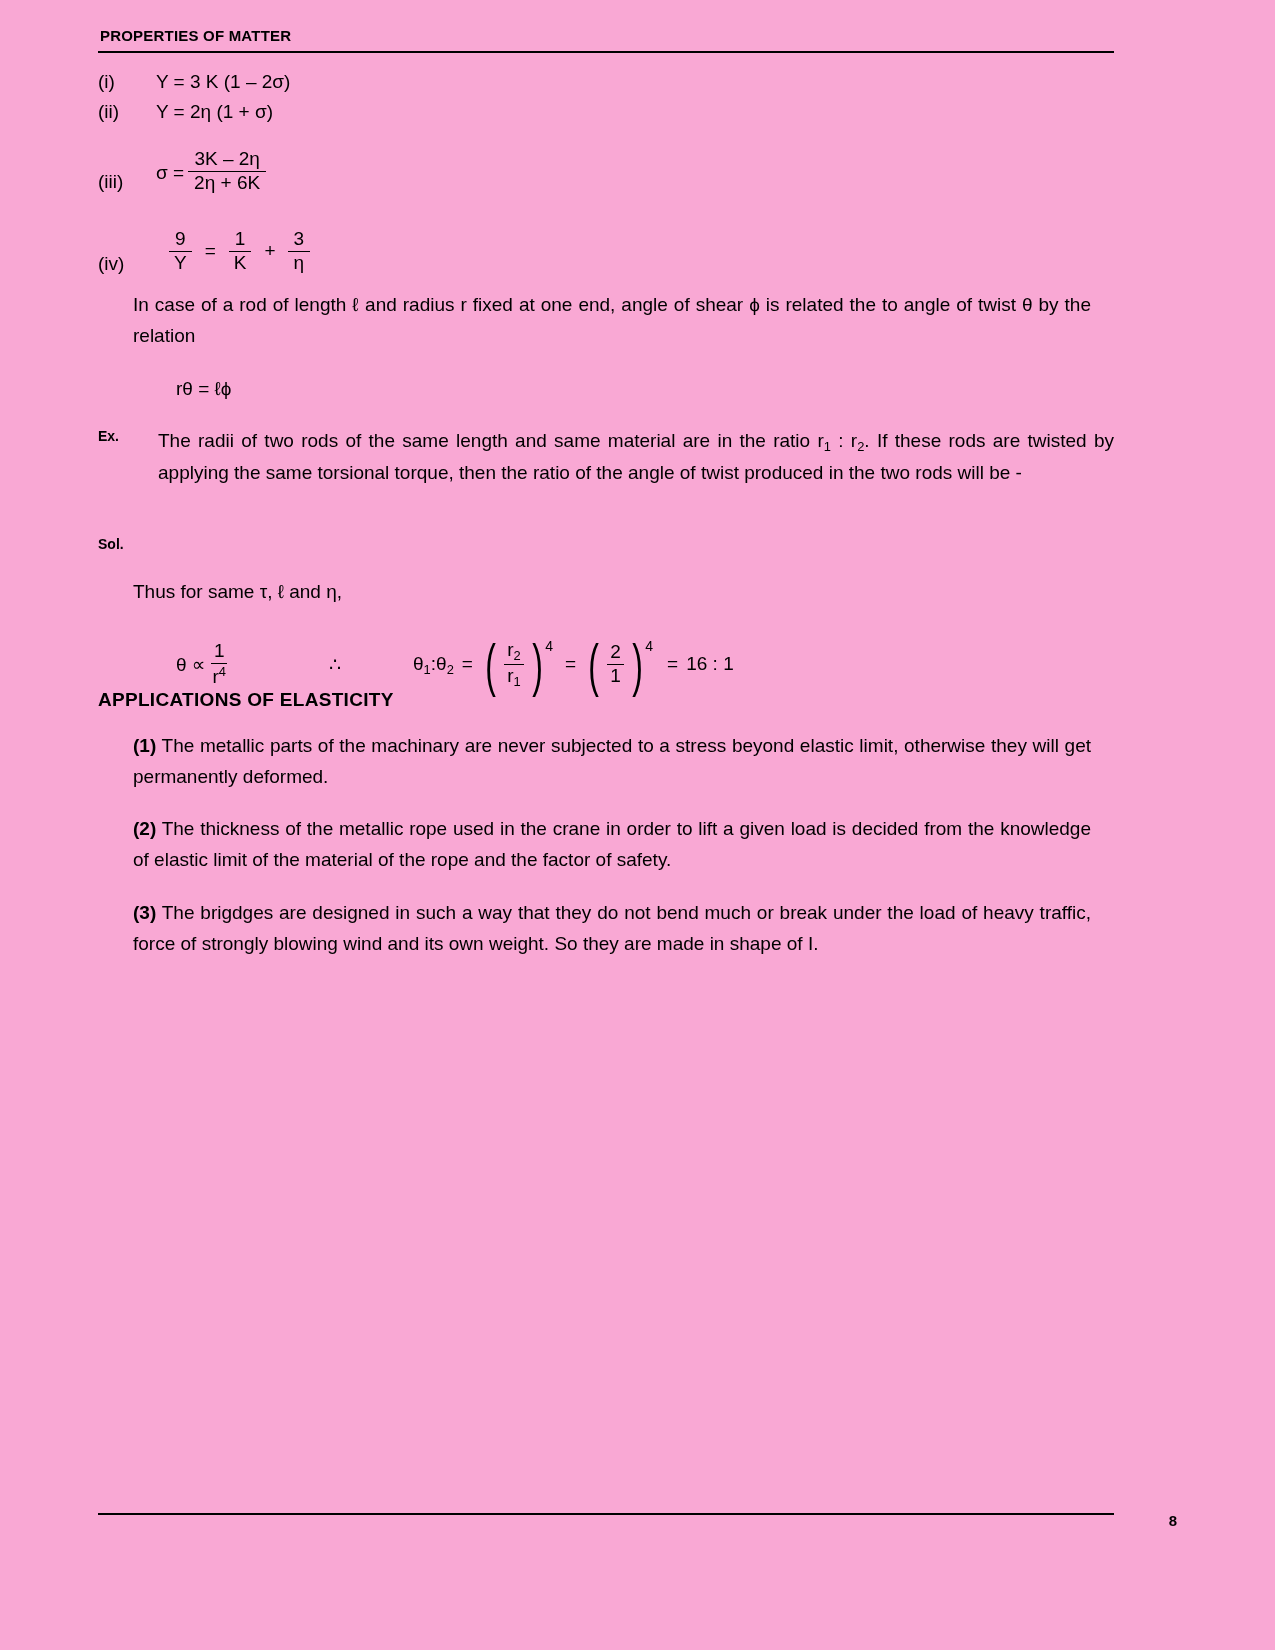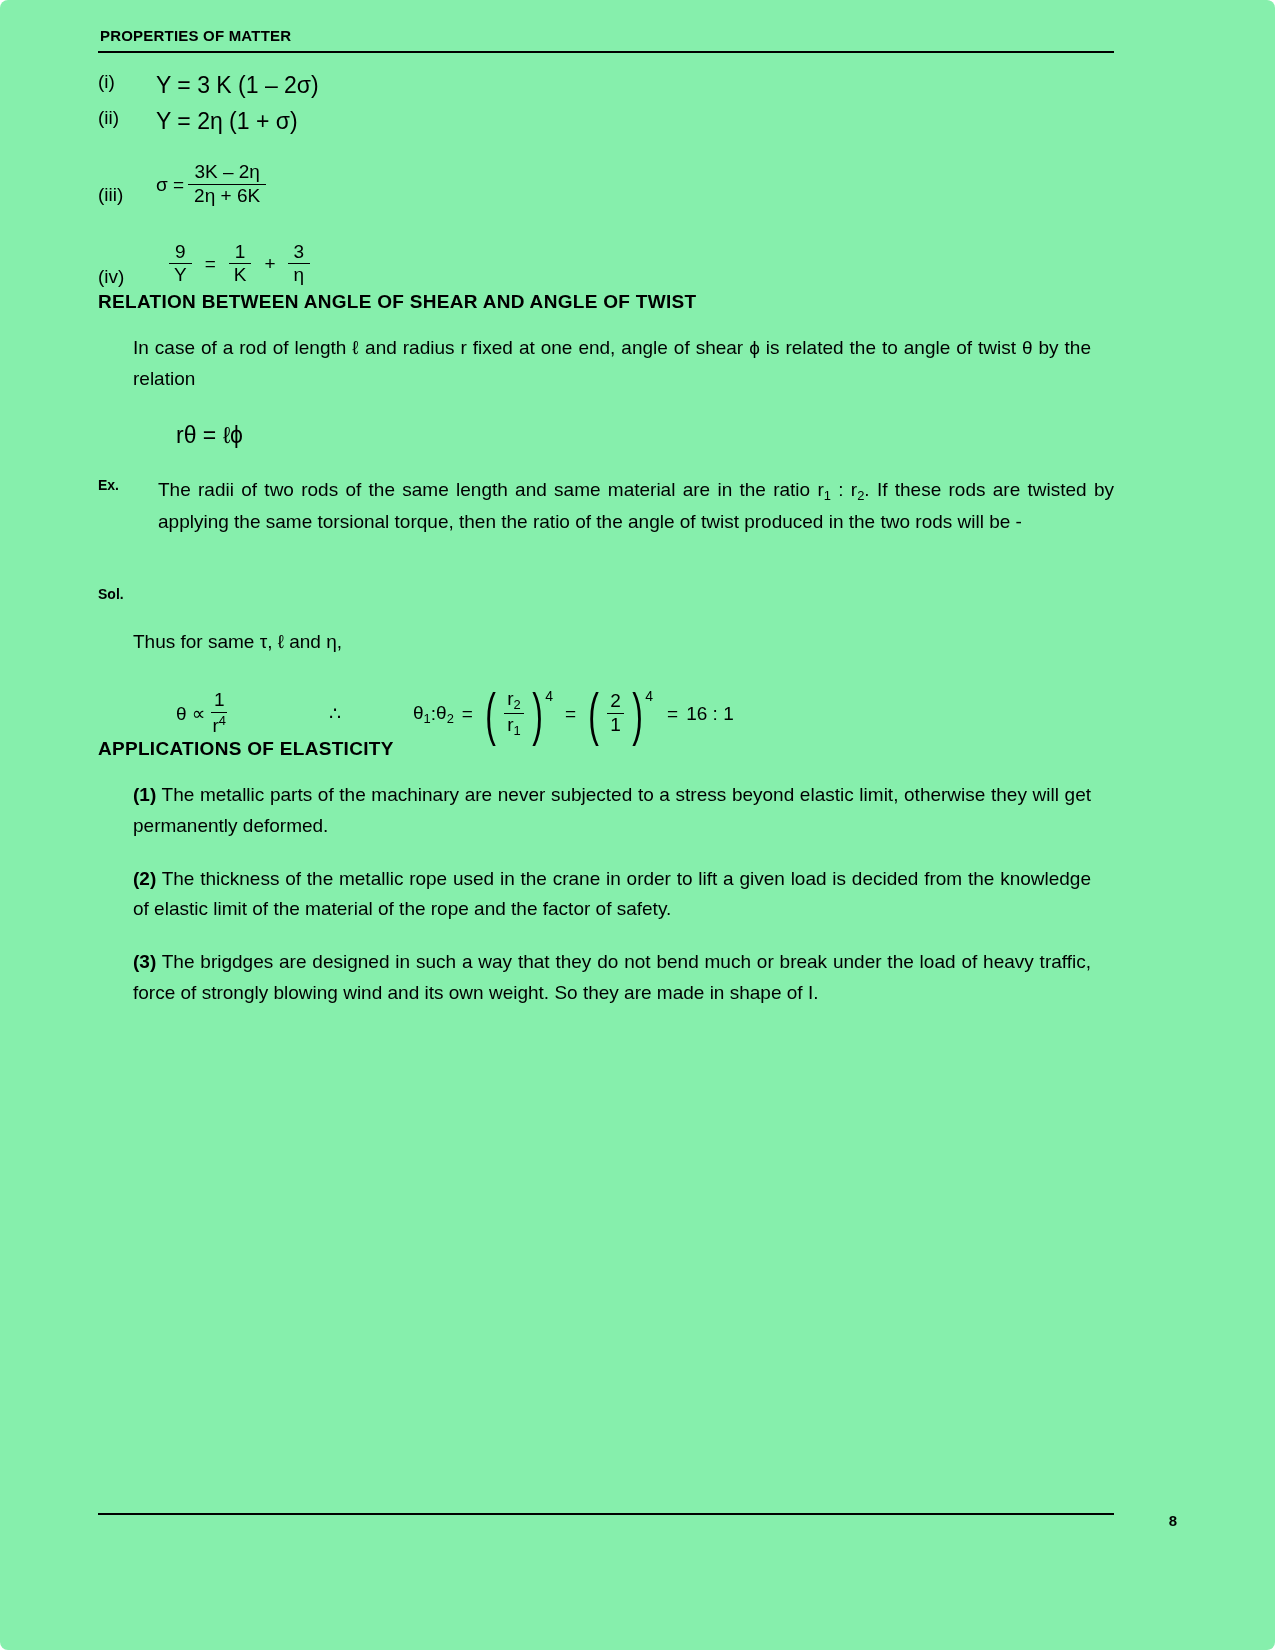--- a/index.html
+++ b/index.html
@@ -9,25 +9,24 @@
   }
   body {
     font-family: "Liberation Sans", sans-serif;
     color: #000000;
   }
   .page {
     position: relative;
     width: 1275px;
     height: 1650px;
     margin: 0 auto;
-    background: #86efac;
+    background: #f9a8d4;
     box-sizing: border-box;
     padding: 0;
     overflow: hidden;
-    border-radius: 8px;
   }
   .content {
     position: absolute;
     left: 98px;
     top: 28px;
     width: 1016px;
   }
 
   
   .running-head {
@@ -85,21 +84,21 @@
   .label-ex {
     width: 60px;
     flex: 0 0 60px;
     font-size: 14px;
     font-weight: bold;
     line-height: 1.5;
   }
   .indent { margin-left: 35px; }
 
   .eq-line {
-    font-size: 23px;
+    font-size: 19px;
     line-height: 1.6;
     white-space: nowrap;
   }
   .body-text {
     font-size: 19px;
     line-height: 1.62;
     text-align: justify;
   }
 
   sub { font-size: 0.68em; vertical-align: -0.28em; }
@@ -208,21 +207,20 @@
           <span class="den">K</span>
         </span>
         <span class="op">+</span>
         <span class="frac">
           <span class="num">3</span>
           <span class="den">η</span>
         </span>
       </div>
     </div>
 
-    <h2 class="section-title gap-before-lg">RELATION BETWEEN ANGLE OF SHEAR AND ANGLE OF TWIST</h2>
 
     <div class="sp-sm"></div>
 
     <div class="body-text indent" style="width:958px;">In case of a rod of length ℓ and radius r fixed at one end, angle of shear ϕ is related the to angle of twist θ by the relation</div>
 
     <div class="sp-md"></div>
 
     <div class="eq-line indent" style="margin-left:78px;">rθ  =  ℓϕ</div>
 
     <div class="sp-md"></div>

